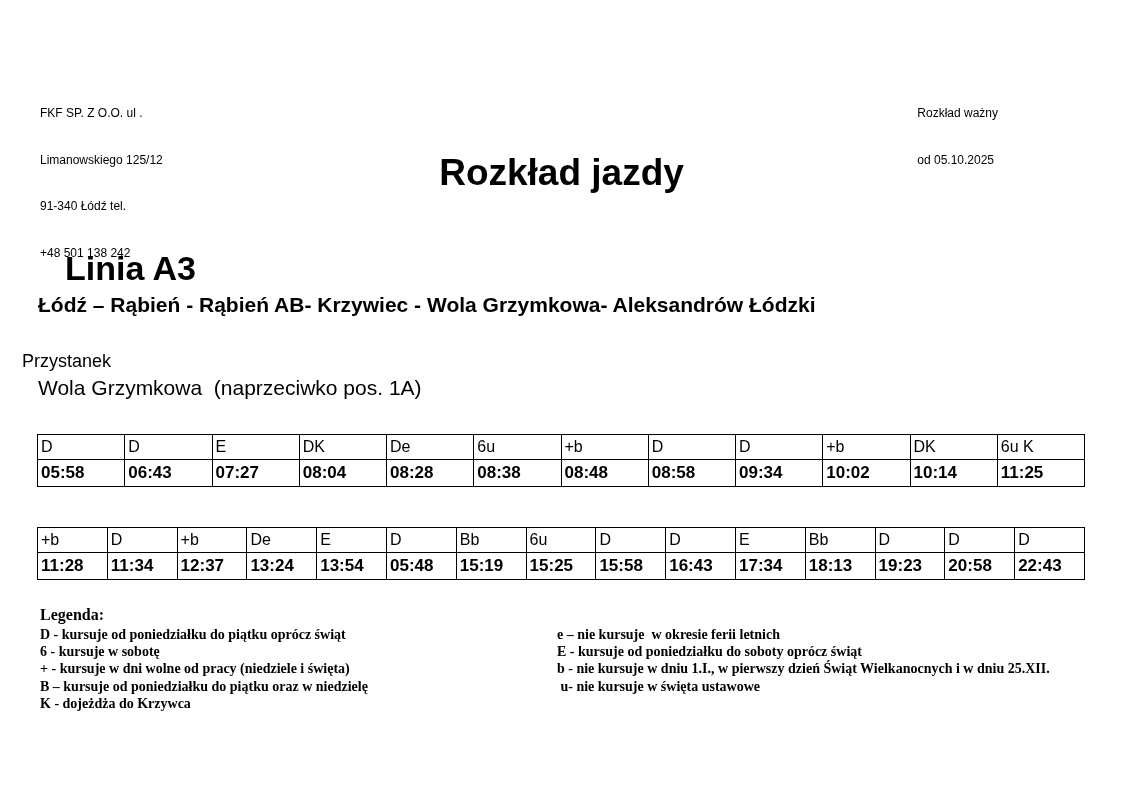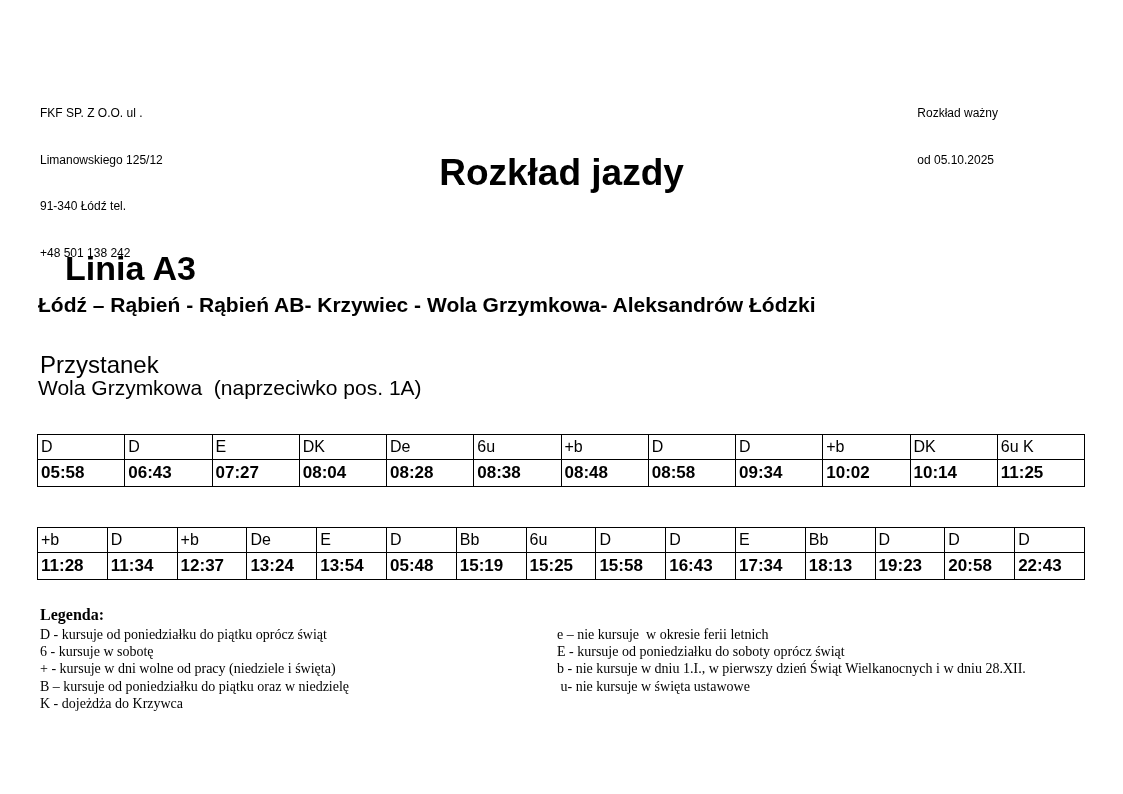--- a/index.html
+++ b/index.html
@@ -33,22 +33,22 @@
   .line-name {
     position:absolute; left:38px; top:249px;
     font-size:34px; font-weight:bold;margin-left:27px;
   }
   .route {
     position:absolute; left:38px; top:293px;
     font-size:21px; font-weight:bold;
     white-space:pre;
   }
   .stop-label {
-    position:absolute; left:40px; top:351px;
-    font-size:24px;
+    position:absolute; left:22px; top:351px;
+    font-size:18px;
   }
   .stop-name {
     position:absolute; left:38px; top:376px;
     font-size:21px; white-space:pre;
   }
   table.tt {
     position:absolute; left:37px;
     width:1048px;
     border-collapse:collapse;
     table-layout:fixed;
@@ -70,21 +70,21 @@
     font-weight:bold;
   }
   .legend-title {
     position:absolute; left:40px; top:606px;
     font-family:"Liberation Serif", serif;
     font-weight:bold; font-size:16px;
   }
   .legend-col {
     position:absolute; top:626px;
     font-family:"Liberation Serif", serif;
-    font-weight:normal; font-size:14px;
+    font-weight:bold; font-size:14px;
   }
   .legend-left  { left:40px; }
   .legend-right { left:557px; }
   .legend-item {
     line-height:17.2px;
     white-space:pre;
   }
 </style>
 </head>
 <body>
@@ -189,17 +189,17 @@
     <div class="legend-item">D - kursuje od poniedziałku do piątku oprócz świąt</div>
     <div class="legend-item">6 - kursuje w sobotę</div>
     <div class="legend-item">+ - kursuje w dni wolne od pracy (niedziele i święta)</div>
     <div class="legend-item">B – kursuje od poniedziałku do piątku oraz w niedzielę</div>
     <div class="legend-item">K - dojeżdża do Krzywca</div>
   </div>
 
   <div class="legend-col legend-right">
     <div class="legend-item">e – nie kursuje  w okresie ferii letnich</div>
     <div class="legend-item">E - kursuje od poniedziałku do soboty oprócz świąt</div>
-    <div class="legend-item">b - nie kursuje w dniu 1.I., w pierwszy dzień Świąt Wielkanocnych i w dniu 28.XII.</div>
+    <div class="legend-item">b - nie kursuje w dniu 1.I., w pierwszy dzień Świąt Wielkanocnych i w dniu 25.XII.</div>
     <div class="legend-item"> u- nie kursuje w święta ustawowe</div>
   </div>
 
 </div>
 
 </body></html>

